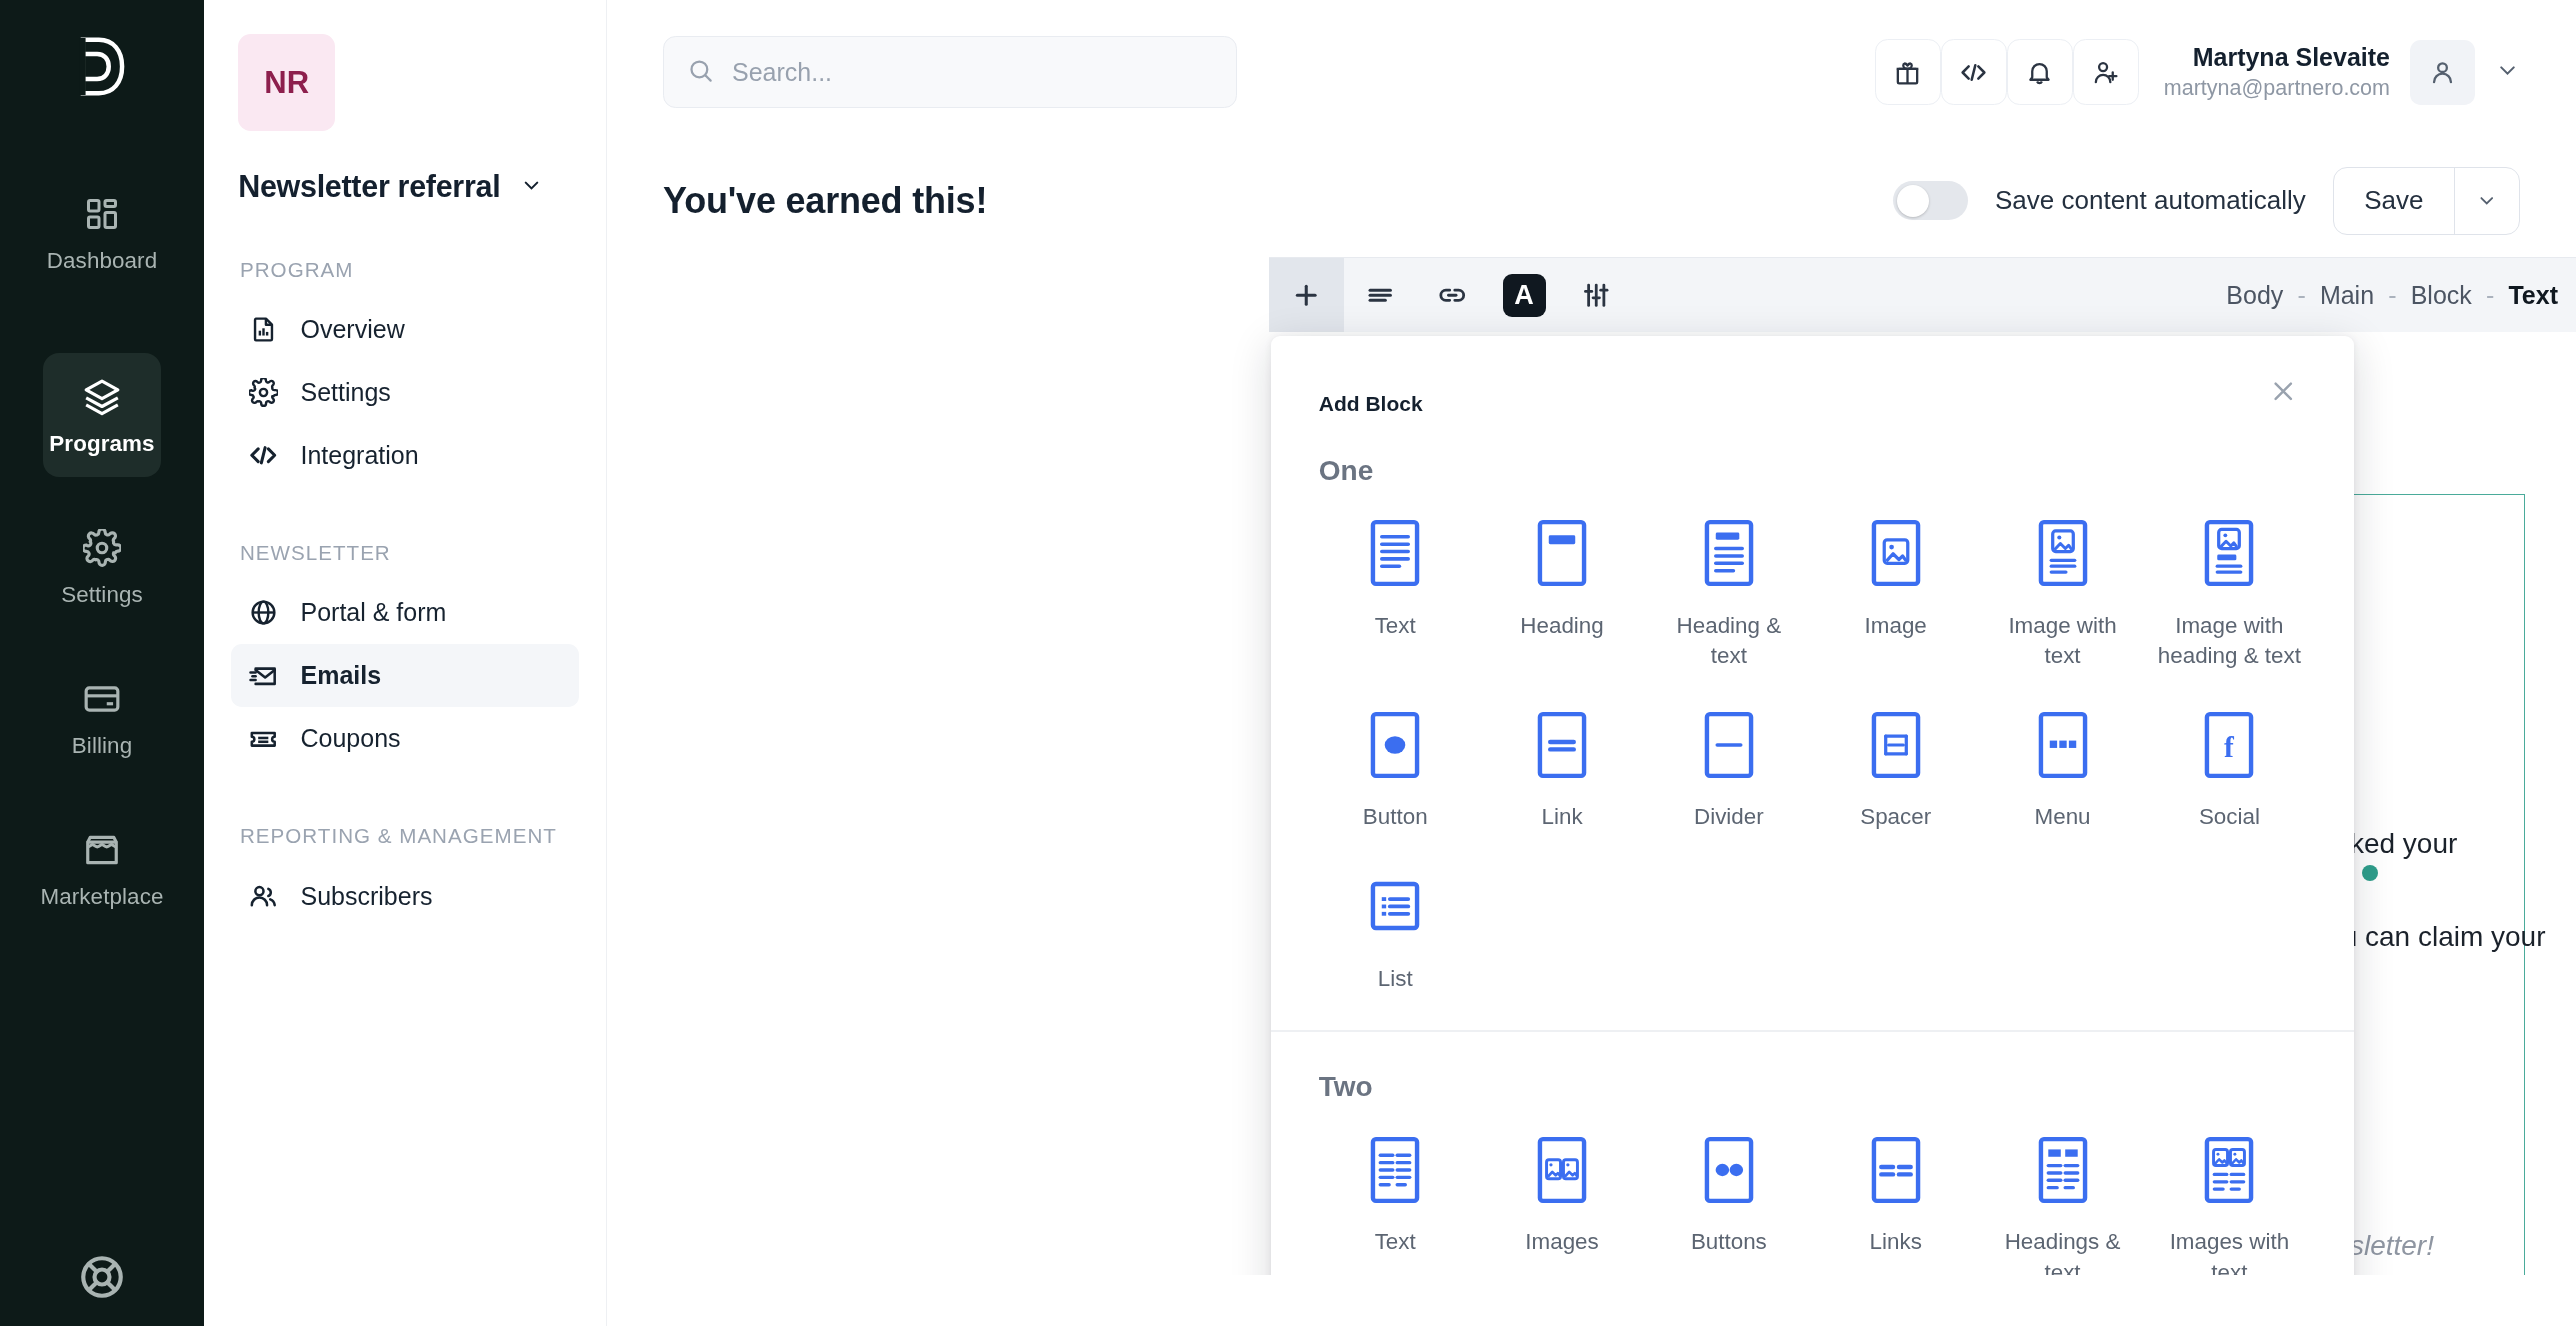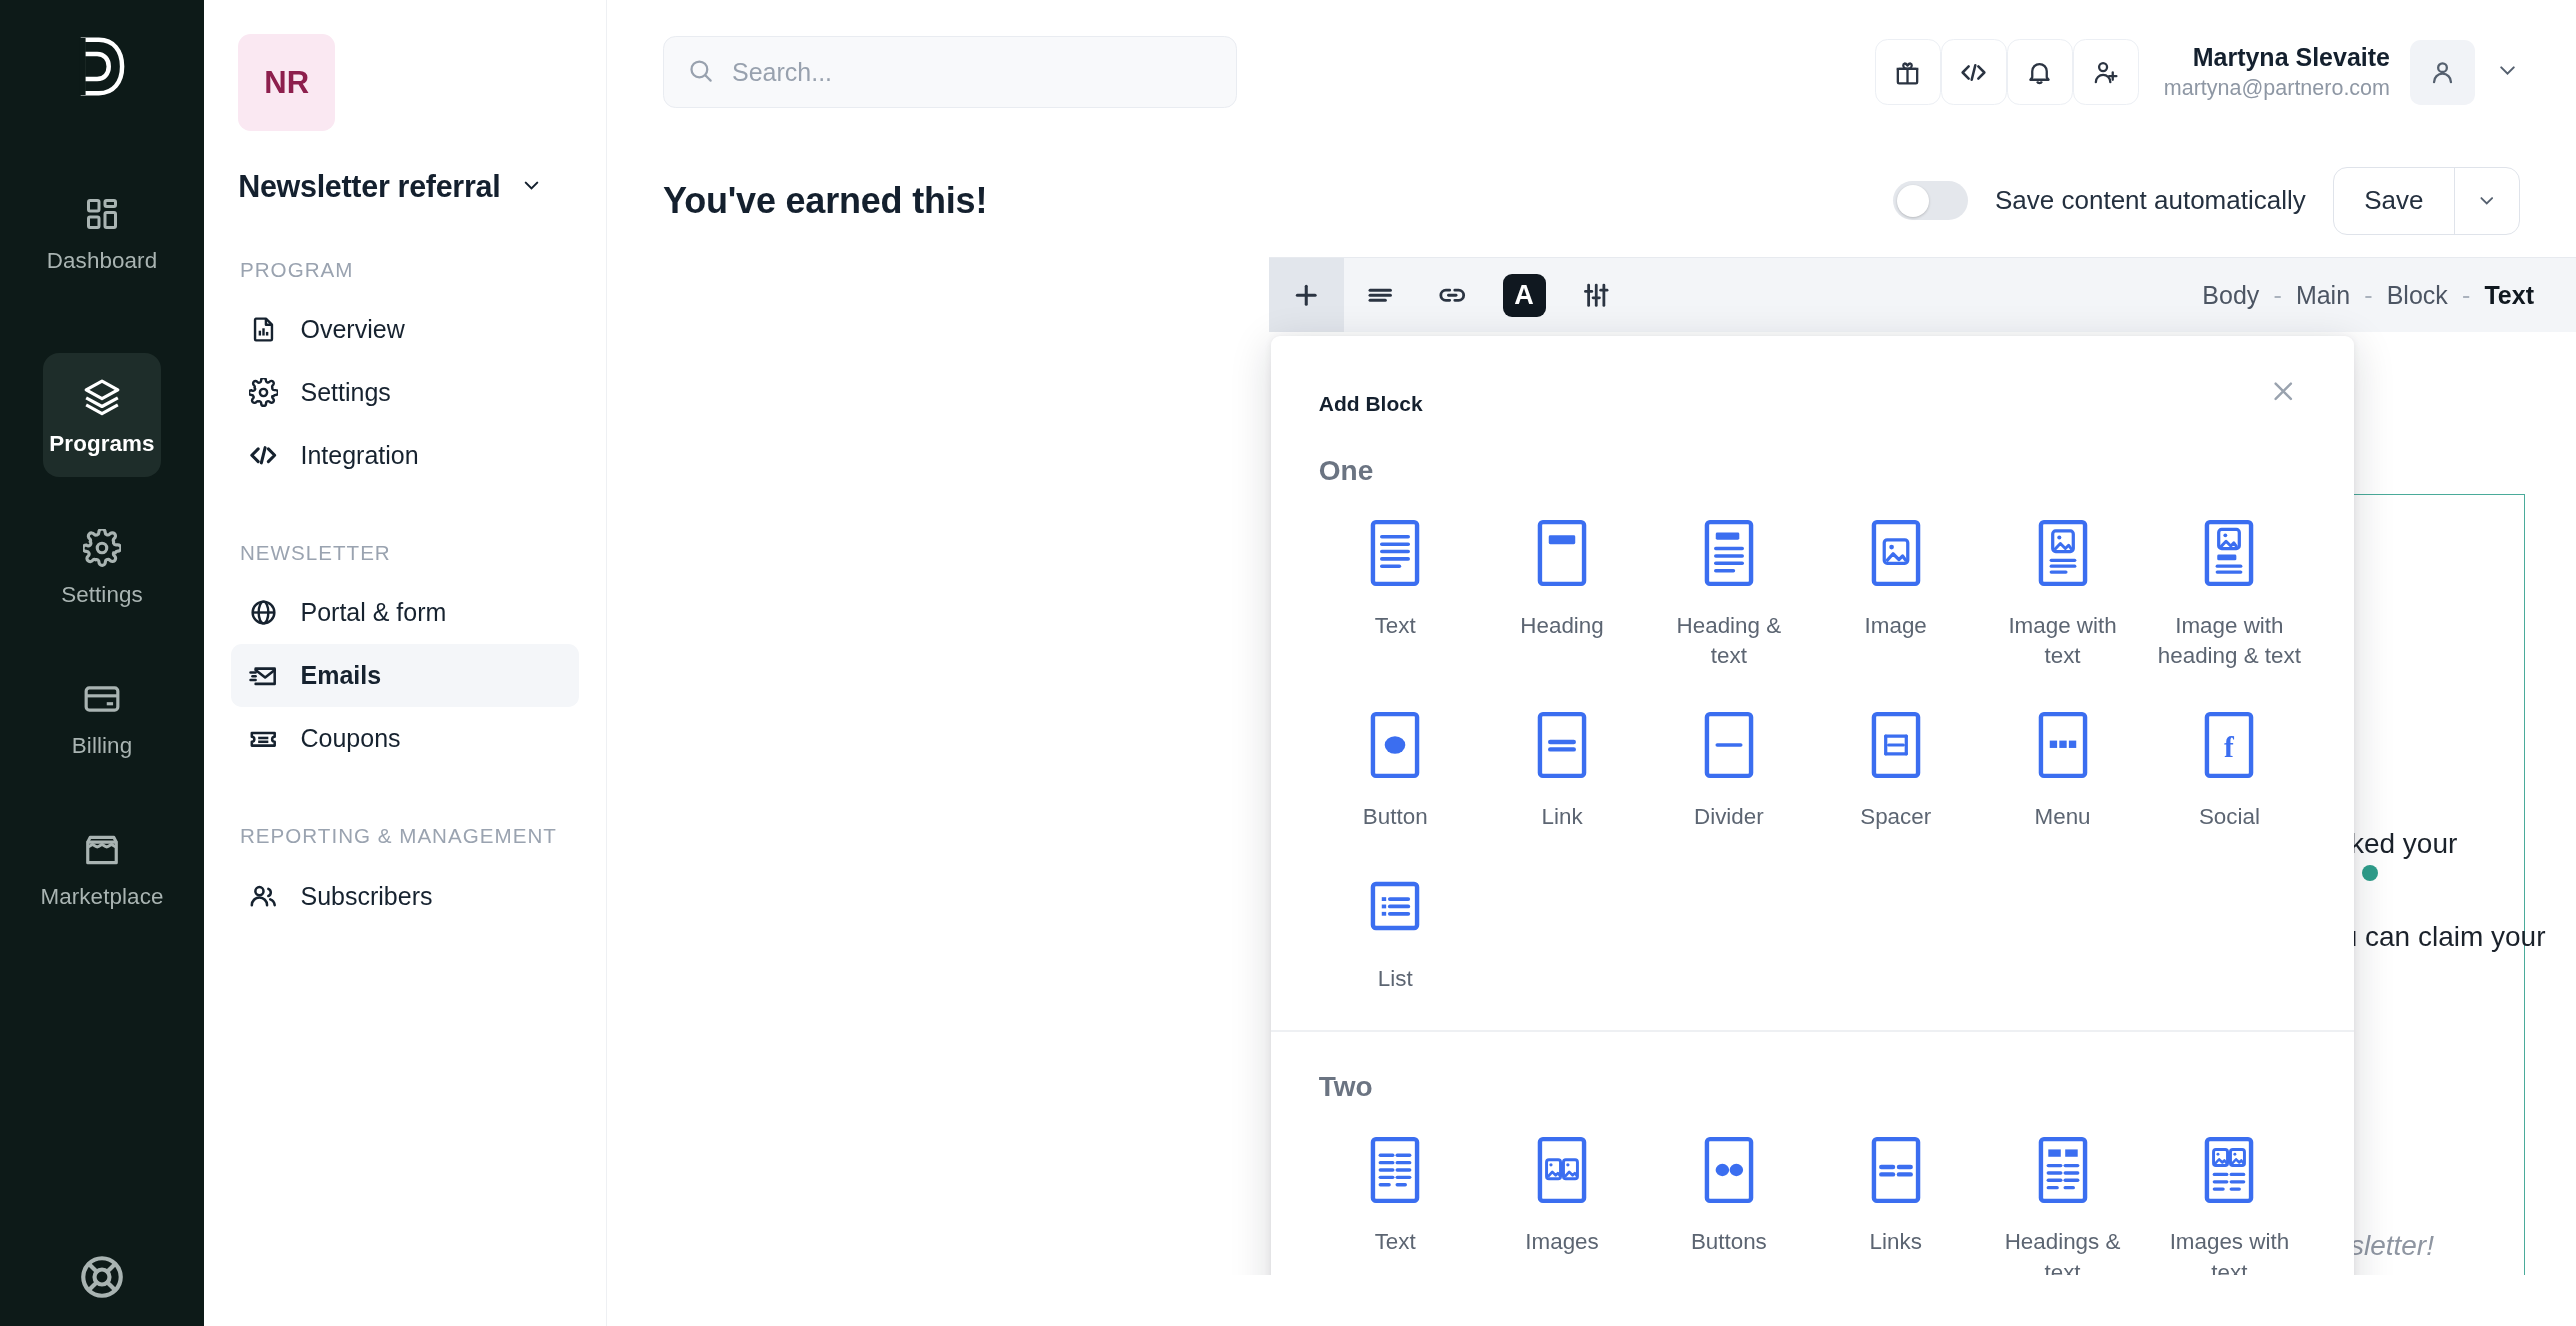--- a/index.html
+++ b/index.html
@@ -108,21 +108,21 @@
     width: 75px; height: 75px; background: #e2e6ec;
     display: flex; align-items: center; justify-content: center; cursor: pointer;
   }
   .tb-btn { width: 72px; height: 75px; display: flex; align-items: center; justify-content: center; cursor: pointer; }
   .tb-btn.sel { }
   .tb-btn.sel .sq {
     width: 43px; height: 43px; background: #101820; border-radius: 9px;
     display: flex; align-items: center; justify-content: center;
     color: #fff; font-size: 27px; font-weight: 700;
   }
-  .crumb { margin-left: auto; padding-right: 42px; font-size: 25px; color: #4c5563; }
+  .crumb { margin-left: auto; padding-right: 18px; font-size: 25px; color: #4c5563; }
   .crumb .sep { color: #aab2bd; padding: 0 7.2px; }
   .crumb .cur { color: #101820; font-weight: 700; }
 
   
   .preview { position: absolute; left: 0; right: 0; top: 75px; bottom: 0; background: #fff; overflow: hidden; }
   .pv-brace { font-size: 54px; font-weight: 700; color: #0c1117; position: absolute; left: 1041px; top: 36px; }
   .pv-block {
     position: absolute; left: 269px; top: 162px; width: 987px; height: 808px;
     border: 1.8px solid #4aab9a;
   }

